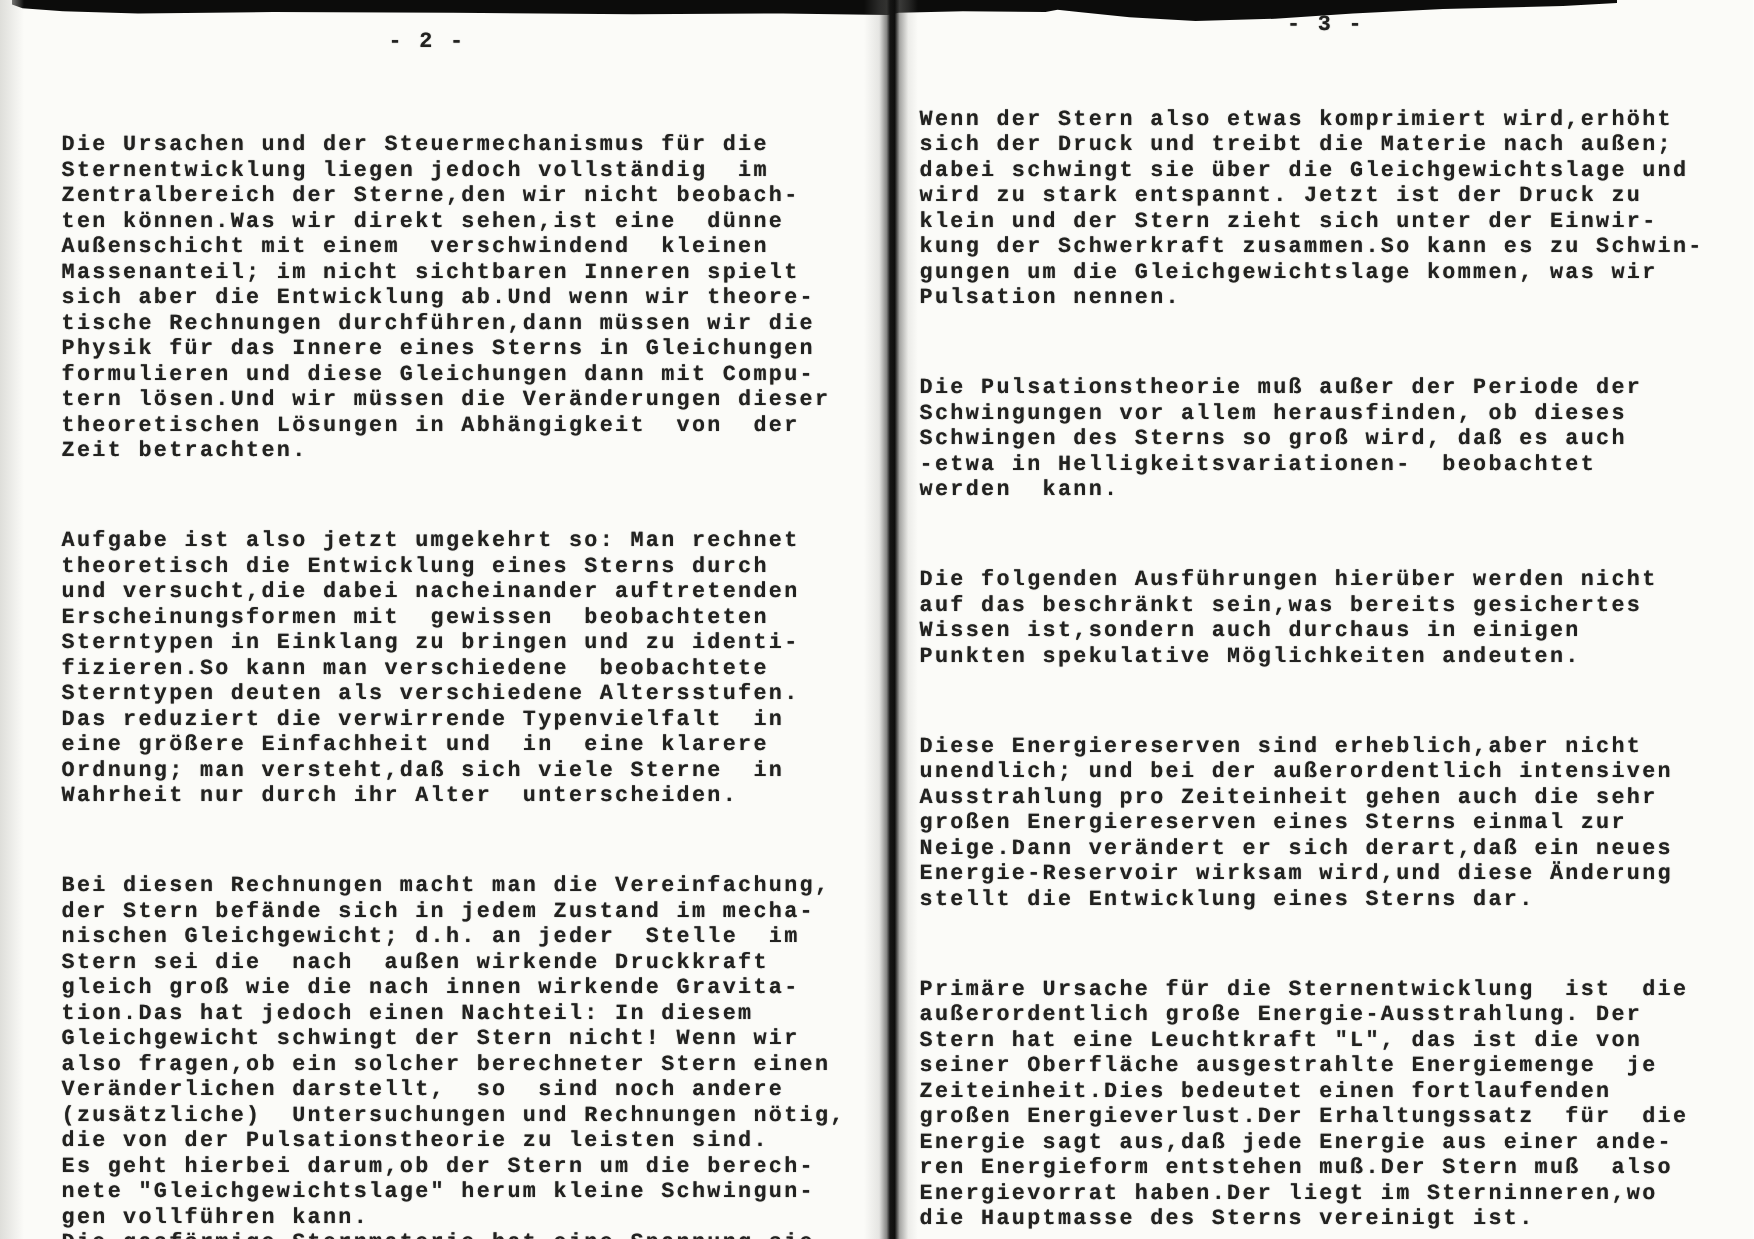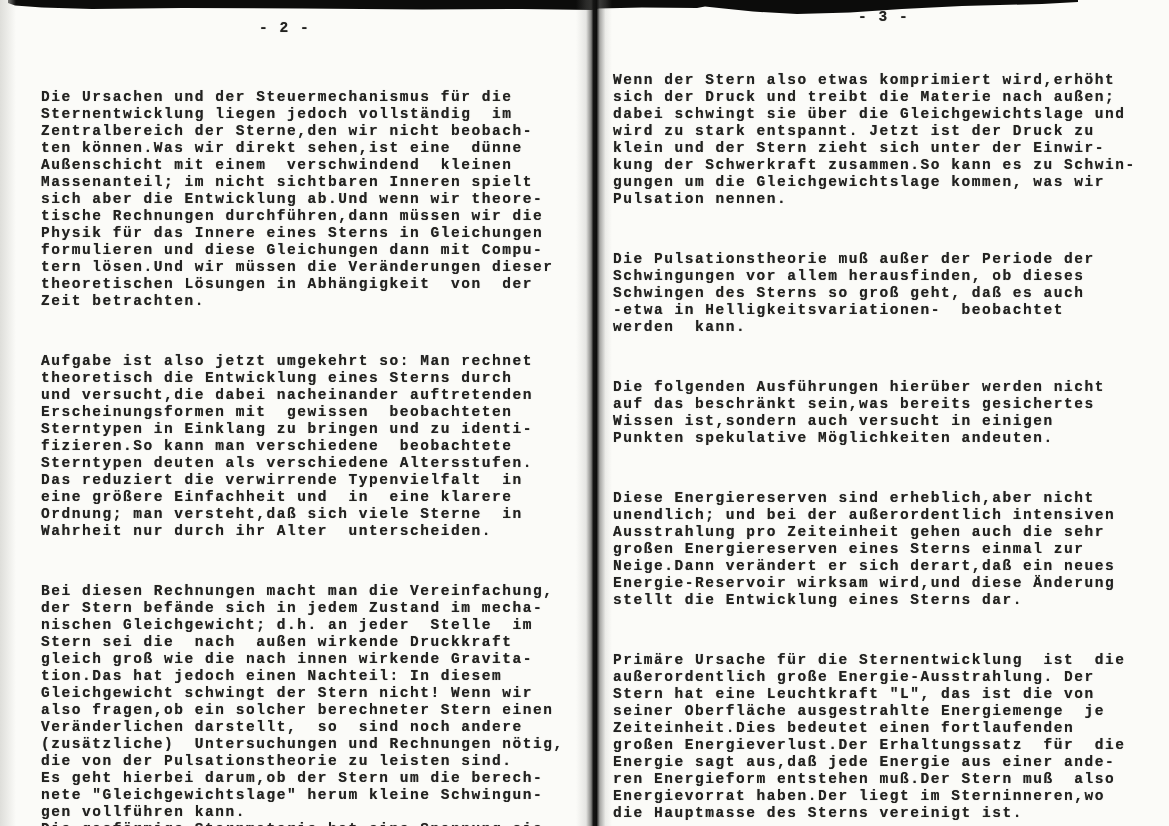--- a/index.html
+++ b/index.html
@@ -134,26 +134,26 @@
       <div class="para">Wenn der Stern also etwas komprimiert wird,erhöht
 sich der Druck und treibt die Materie nach außen;
 dabei schwingt sie über die Gleichgewichtslage und
 wird zu stark entspannt. Jetzt ist der Druck zu
 klein und der Stern zieht sich unter der Einwir-
 kung der Schwerkraft zusammen.So kann es zu Schwin-
 gungen um die Gleichgewichtslage kommen, was wir
 Pulsation nennen.</div>
       <div class="para">Die Pulsationstheorie muß außer der Periode der
 Schwingungen vor allem herausfinden, ob dieses
-Schwingen des Sterns so groß geht, daß es auch
+Schwingen des Sterns so groß wird, daß es auch
 -etwa in Helligkeitsvariationen-  beobachtet
 werden  kann.</div>
       <div class="para">Die folgenden Ausführungen hierüber werden nicht
 auf das beschränkt sein,was bereits gesichertes
-Wissen ist,sondern auch versucht in einigen
+Wissen ist,sondern auch durchaus in einigen
 Punkten spekulative Möglichkeiten andeuten.</div>
       <div class="para">Diese Energiereserven sind erheblich,aber nicht
 unendlich; und bei der außerordentlich intensiven
 Ausstrahlung pro Zeiteinheit gehen auch die sehr
 großen Energiereserven eines Sterns einmal zur
 Neige.Dann verändert er sich derart,daß ein neues
 Energie-Reservoir wirksam wird,und diese Änderung
 stellt die Entwicklung eines Sterns dar.</div>
       <div class="para">Primäre Ursache für die Sternentwicklung  ist  die
 außerordentlich große Energie-Ausstrahlung. Der

